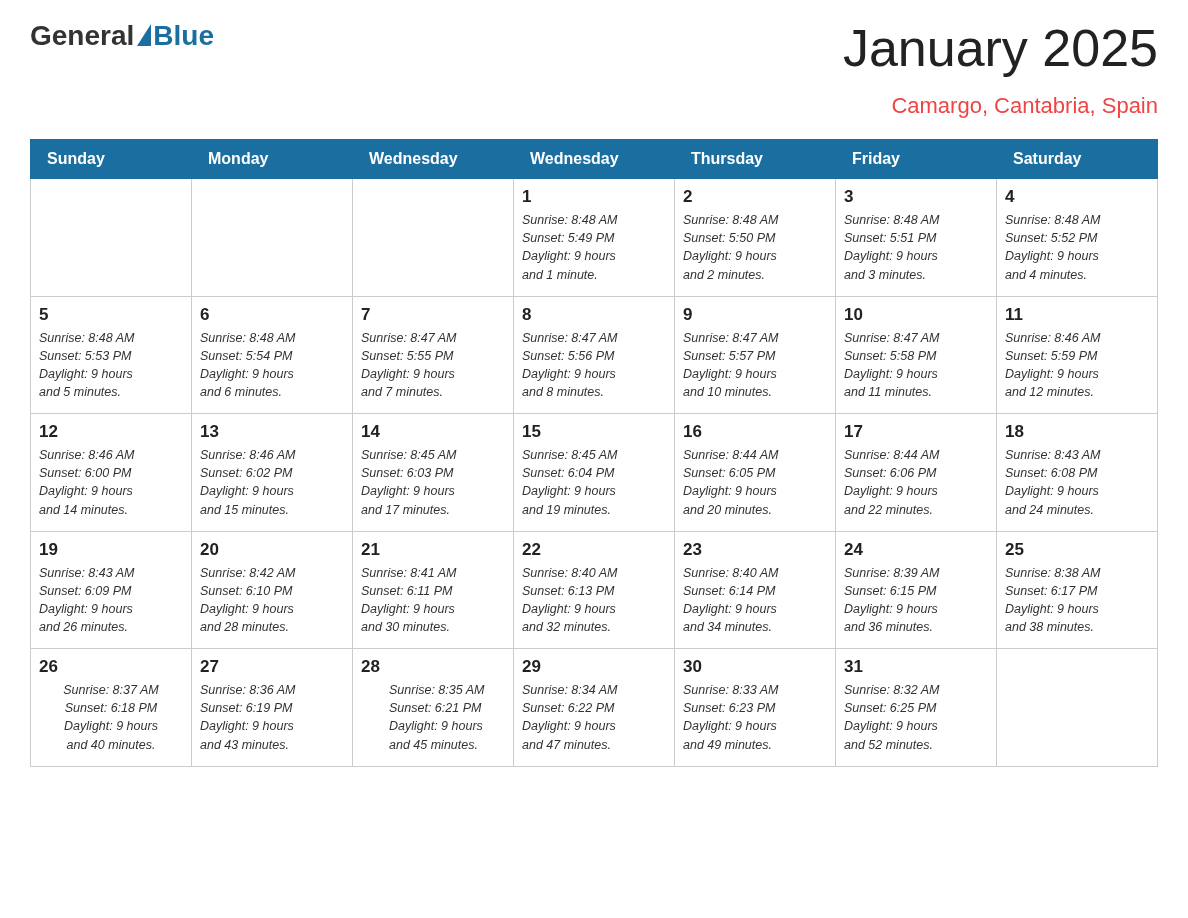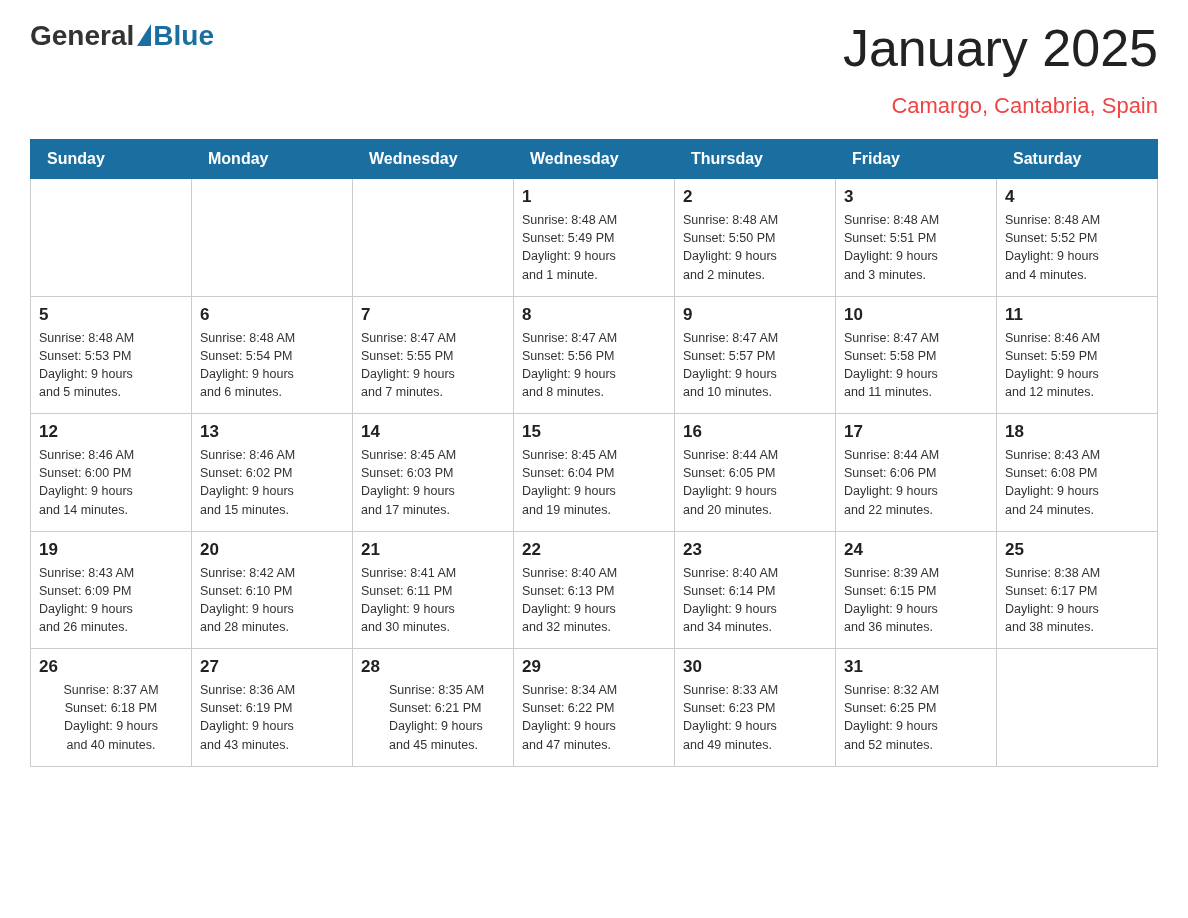--- a/index.html
+++ b/index.html
@@ -83,20 +83,21 @@
       font-size: 17px;
       font-weight: bold;
       color: #222;
       display: block;
       margin-bottom: 4px;
     }
     .day-info {
       font-size: 12.5px;
       color: #333;
       line-height: 1.45;
+      font-style: italic;
     }
     .empty-cell {
       background: #fff;
     }
     tbody tr:nth-child(odd) td {
       background: #fff;
     }
     tbody tr td {
       background: #fff;
     }

